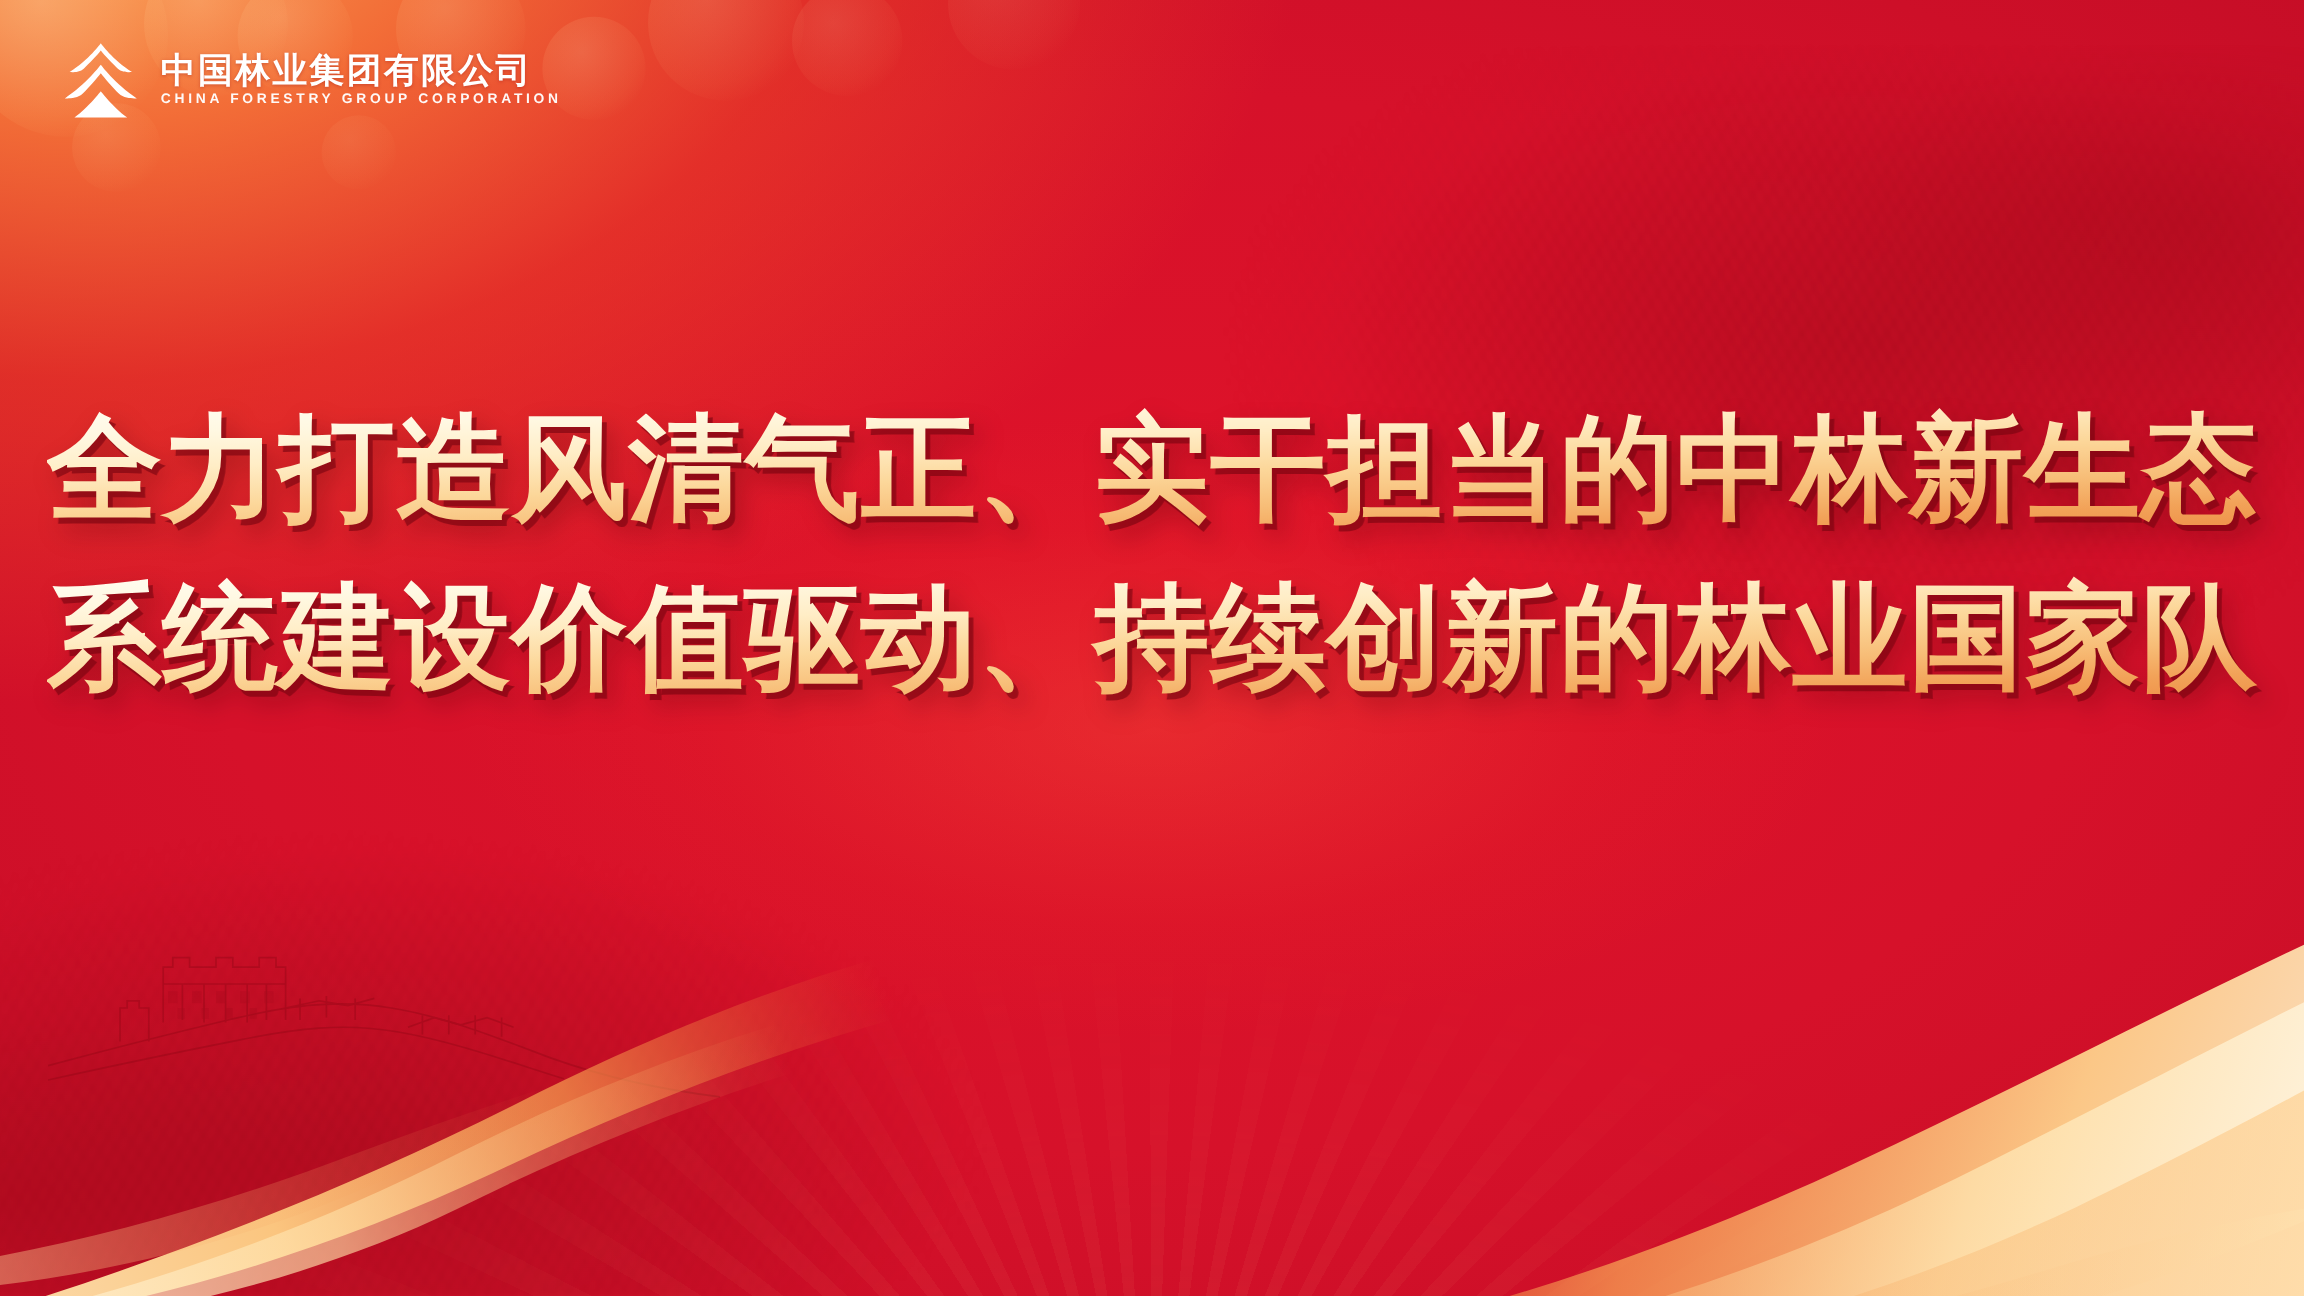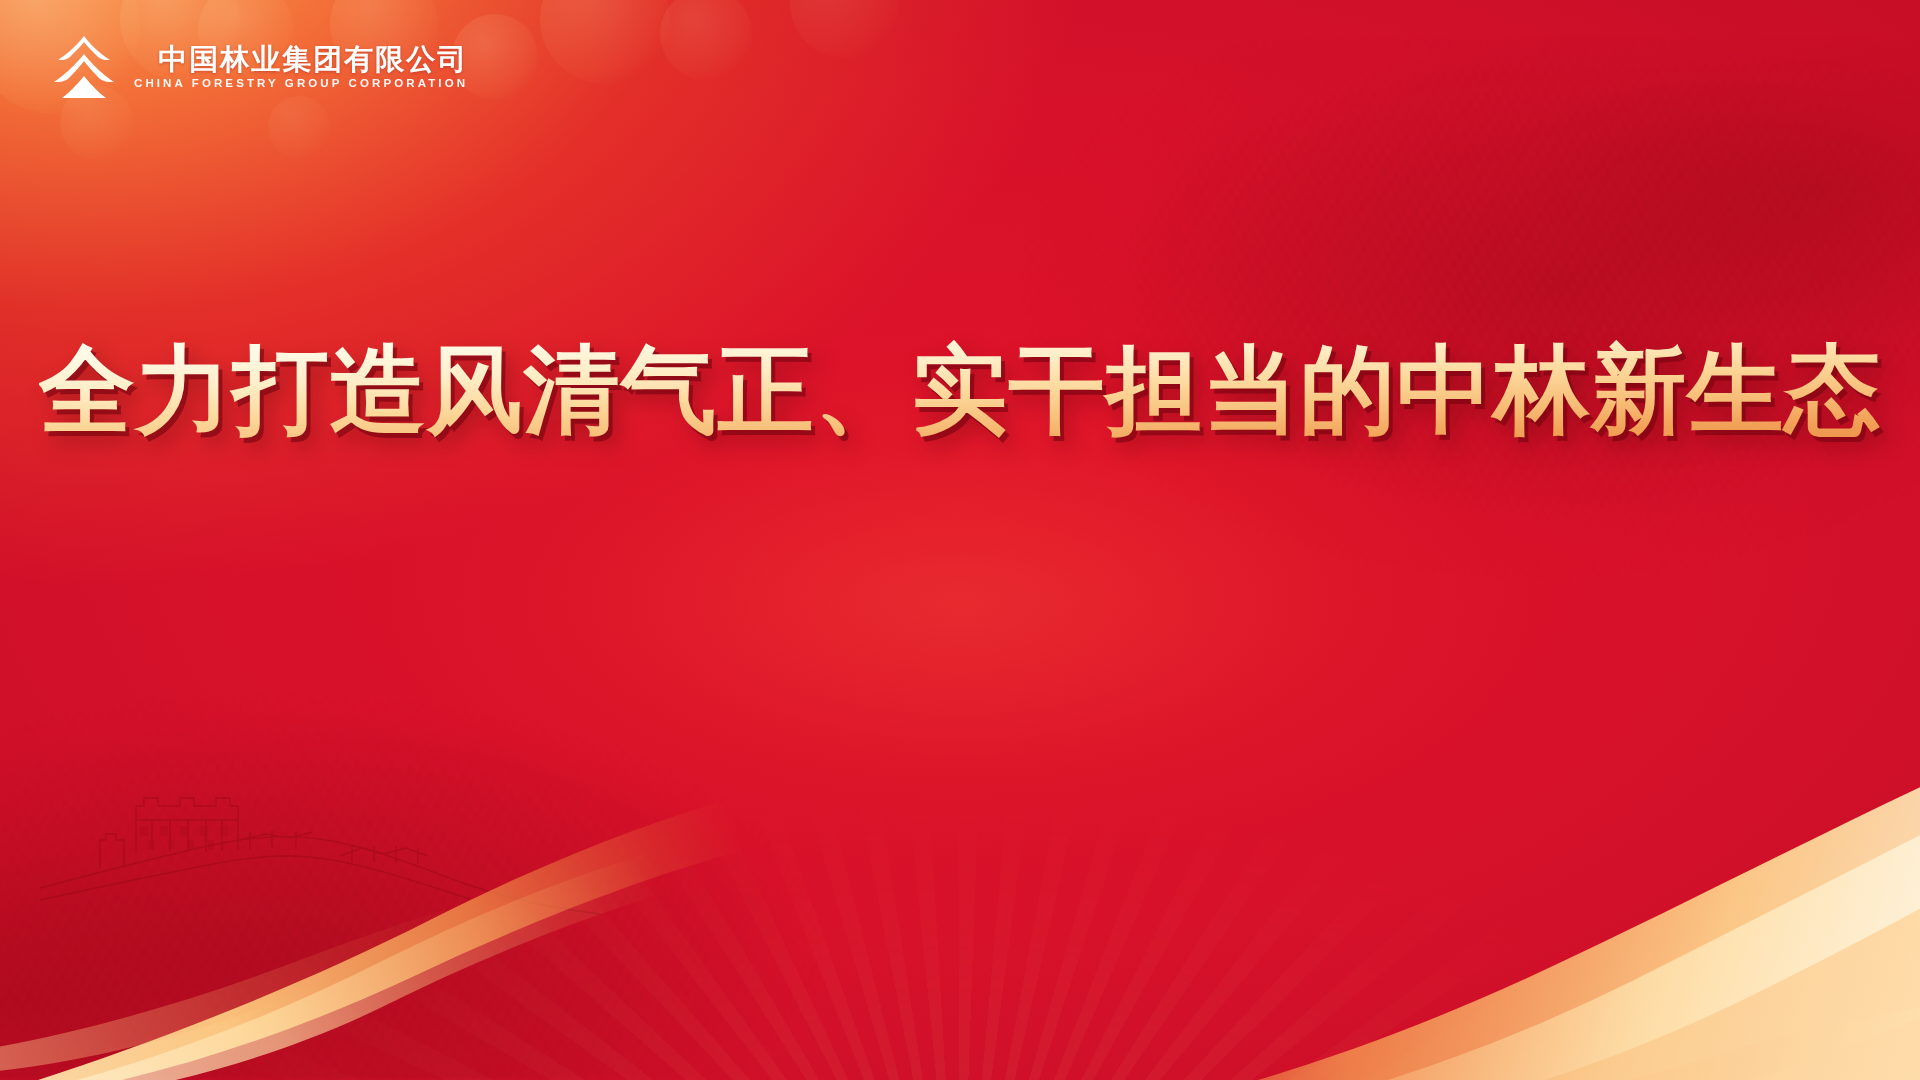--- a/index.html
+++ b/index.html
@@ -79,21 +79,21 @@
   .rb-left { left:-40px;  bottom:-30px; }
   .rb-right{ right:-30px; bottom:-40px; }
 
   
   #logo{
     position:absolute; left:52px; top:34px;
     display:flex; align-items:center; gap:18px; z-index:6;
   }
   #logo .mark{ width:64px; height:66px; }
   #logo .mark svg{ display:block; width:100%; height:100%; }
-  .logo-words{ display:flex; flex-direction:column; gap:4px;text-align:right; }
+  .logo-words{ display:flex; flex-direction:column; gap:4px; }
   .logo-cn{
     color:#fff; font-size:29px; font-weight:700; letter-spacing:2px; line-height:1;
     white-space:nowrap; text-shadow:0 1px 3px rgba(140,10,20,.35);
   }
   .logo-en{
     color:#fff; font-size:11.5px; font-weight:700; letter-spacing:3.1px; line-height:1;
     white-space:nowrap; opacity:.96;
   }
 
   
@@ -175,20 +175,21 @@
       </svg>
     </span>
     <span class="logo-words">
       <span class="logo-cn">中国林业集团有限公司</span>
       <span class="logo-en">CHINA FORESTRY GROUP CORPORATION</span>
     </span>
   </div>
 
   <div id="headline">
     <div class="hl">全力打造风清气正、实干担当的中林新生态</div>
+    <div class="hl">系统建设价值驱动、持续创新的林业国家队</div>
   </div>
 
   <div class="ribbon rb-left">
     <svg width="860" height="340" viewBox="0 0 860 340" fill="none">
       <defs>
         <linearGradient id="gL1" x1="0" y1="340" x2="780" y2="60" gradientUnits="userSpaceOnUse">
           <stop offset="0" stop-color="#ffe9b8"></stop>
             <stop offset=".34" stop-color="#ffcf84"></stop>
           <stop offset=".66" stop-color="#f79d4e" stop-opacity=".75"></stop>
             <stop offset="1" stop-color="#ef6a33" stop-opacity="0"></stop>

